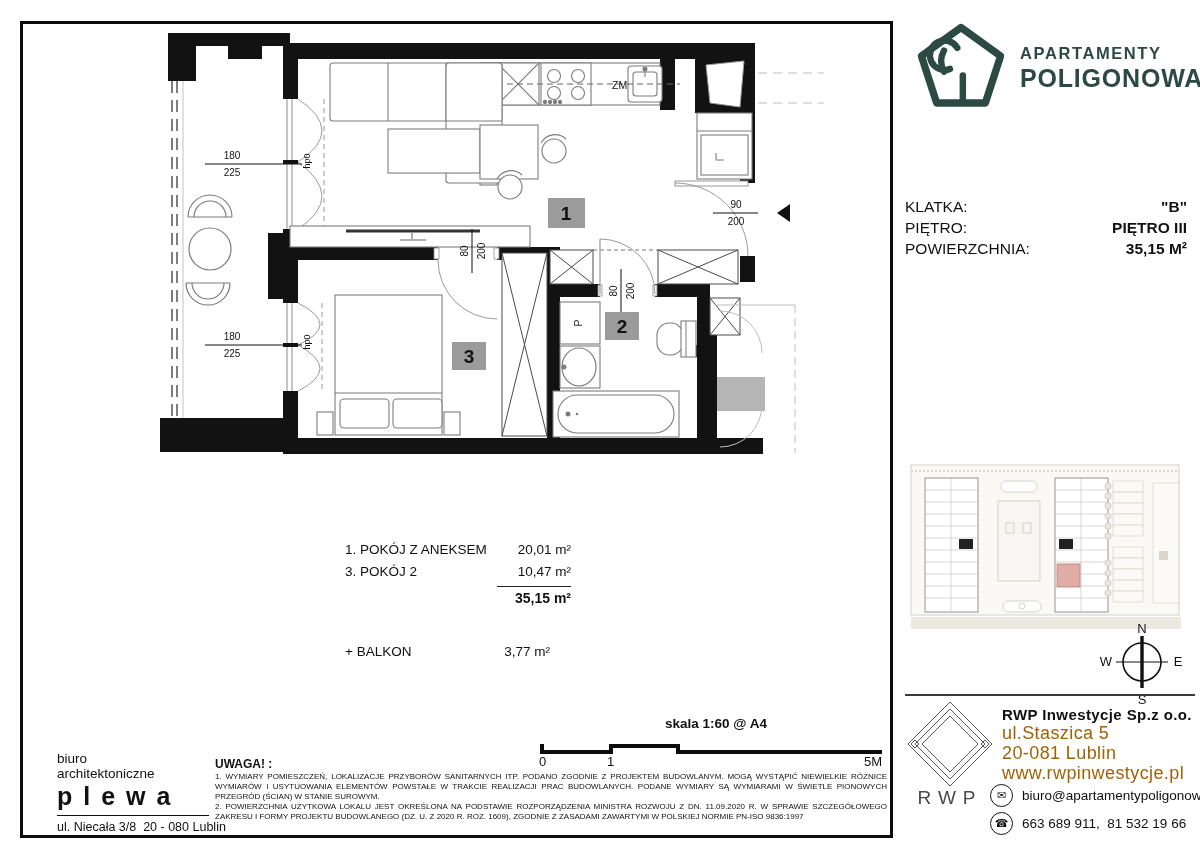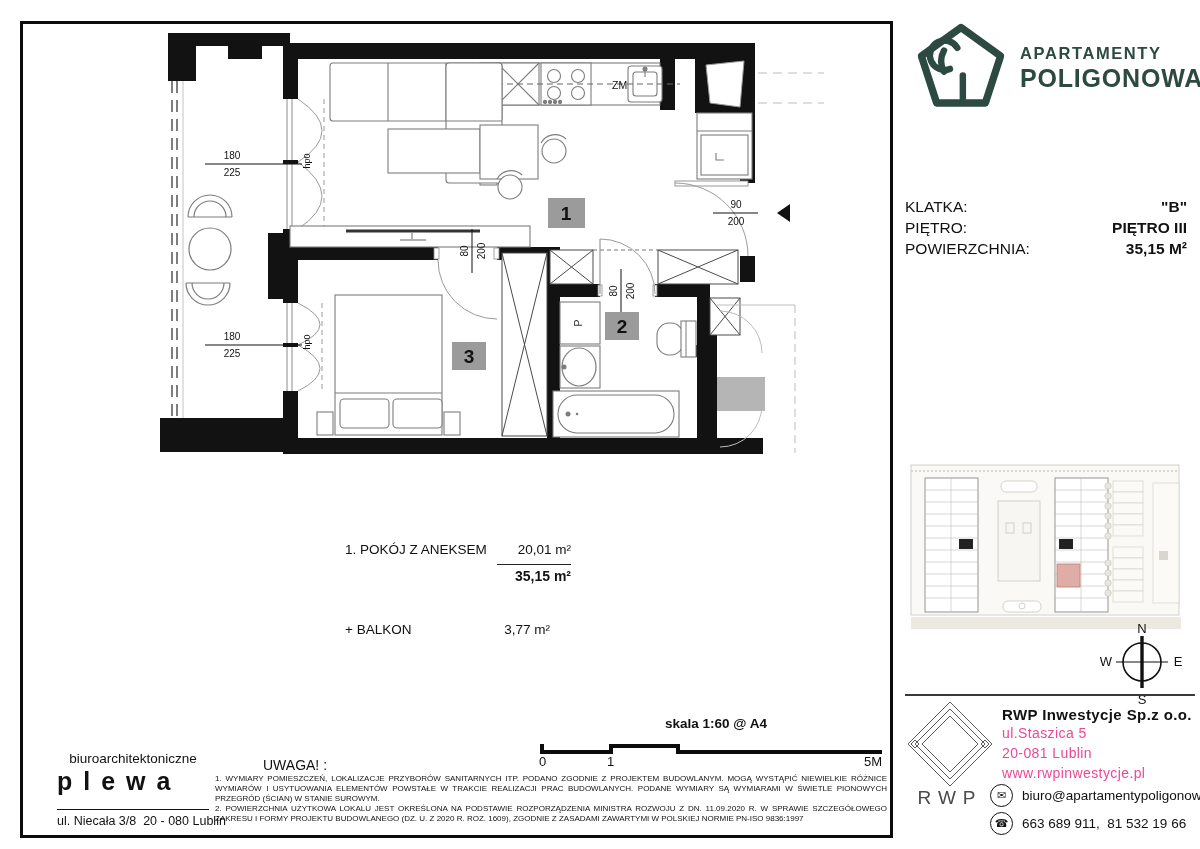--- a/index.html
+++ b/index.html
@@ -11,39 +11,39 @@
   
   #roomlist{left:345px;top:491px;width:226px;font-size:13.5px;margin-top:48px;}
   #roomlist .rrow{display:flex;justify-content:space-between;line-height:22px;}
   #roomlist .tline{border-top:1.6px solid #222;width:74px;margin-left:auto;margin-top:3px;}
   #roomlist .total{text-align:right;font-weight:bold;font-size:14px;line-height:22px;}
   #roomlist .balk{display:flex;justify-content:space-between;margin-top:32px;line-height:22px;width:205px;text-align:right;}
   
   #scale-title{left:545px;top:716px;width:342px;text-align:center;font-weight:bold;font-size:13.5px;}
   
   #plewa{left:57px;top:751px;width:152px;}
-  #plewa .l1{display:flex;justify-content:center;font-size:13.5px;}
+  #plewa .l1{display:flex;justify-content:flex-start;font-size:13.5px;flex-direction:column;}
   #plewa .nm{font-size:25px;font-weight:bold;letter-spacing:11px;line-height:1.15;
-             border-bottom:1.6px solid #111;padding-bottom:13px;margin-top:1px;}
+             border-bottom:1.6px solid #111;padding-bottom:4px;margin-top:1px;}
   #plewa .ad{font-size:12.5px;margin-top:4px;white-space:pre;}
   
   #notes{left:215px;top:757px;width:672px;}
-  #notes .nt{font-size:14px;font-weight:normal;margin-bottom:1px;margin-left:48px;}
+  #notes .nt{font-size:12px;font-weight:bold;margin-bottom:1px;}
   #notes p{font-size:8px;line-height:10px;margin:0;text-align:justify;}
   
   #brand{left:915px;top:22px;display:flex;align-items:center;gap:13px;color:#2d4a42;}
   #brand .t1{font-size:16.5px;font-weight:bold;letter-spacing:1.6px;}
   #brand .t2{font-size:25px;font-weight:bold;letter-spacing:0.8px;margin-top:1px;}
   #info{left:905px;top:196px;width:282px;}
   #info .irow{display:flex;justify-content:space-between;line-height:21px;font-size:15.5px;}
   #info .val{font-weight:bold;white-space:pre;}
   #divider{left:905px;top:694px;width:290px;height:2px;background:#3a3a3a;}
   #dev-info{left:1002px;top:706px;}
   #dev-info .dn{font-weight:bold;font-size:15px;margin-bottom:0;letter-spacing:0.4px;}
-  #dev-info .dl{font-size:14px;line-height:20px;letter-spacing:0.4px;color:#ec4899;}
+  #dev-info .dl{font-size:18px;line-height:20px;letter-spacing:0.4px;color:#a16207;}
   .contact{position:absolute;display:flex;align-items:center;gap:9px;font-size:13.5px;}
   .cicon{display:inline-flex;align-items:center;justify-content:center;width:21px;height:21px;
          border:1.6px solid #111;border-radius:50%;font-size:11px;line-height:1;}
   #rwp-logo{left:903px;top:700px;}
   svg text{font-family:"Liberation Sans",sans-serif;}
 </style>
 </head>
 <body>
 
 <div id="sheet">
@@ -282,20 +282,24 @@
       <rect x="302" y="317" width="34" height="28" fill="#9b9b9b"></rect>
       <text x="319" y="338">3</text>
     </g>
   </svg>
 
   <div id="roomlist" class="abs">
     <div class="rrow">
       <span>1. POKÓJ Z ANEKSEM</span>
       <span>20,01 m²</span>
     </div>
+    <div class="rrow">
+      <span>3. POKÓJ 2</span>
+      <span>10,47 m²</span>
+    </div>
     <div class="tline"></div>
     <div class="total">35,15 m²</div>
     <div class="balk">
       <span>+ BALKON</span>
       <span>3,77 m²</span>
     </div>
   </div>
 
   <div id="scale-title" class="abs">skala 1:60 @ A4</div>
   <svg class="abs" style="left:538px;top:732px" width="360" height="40" viewBox="0 0 360 40">

